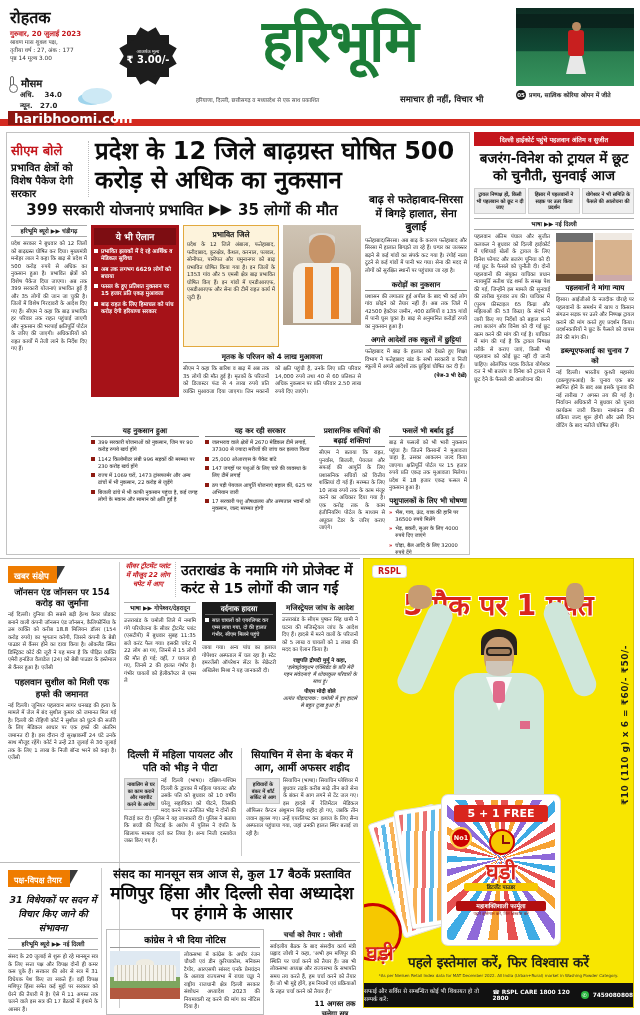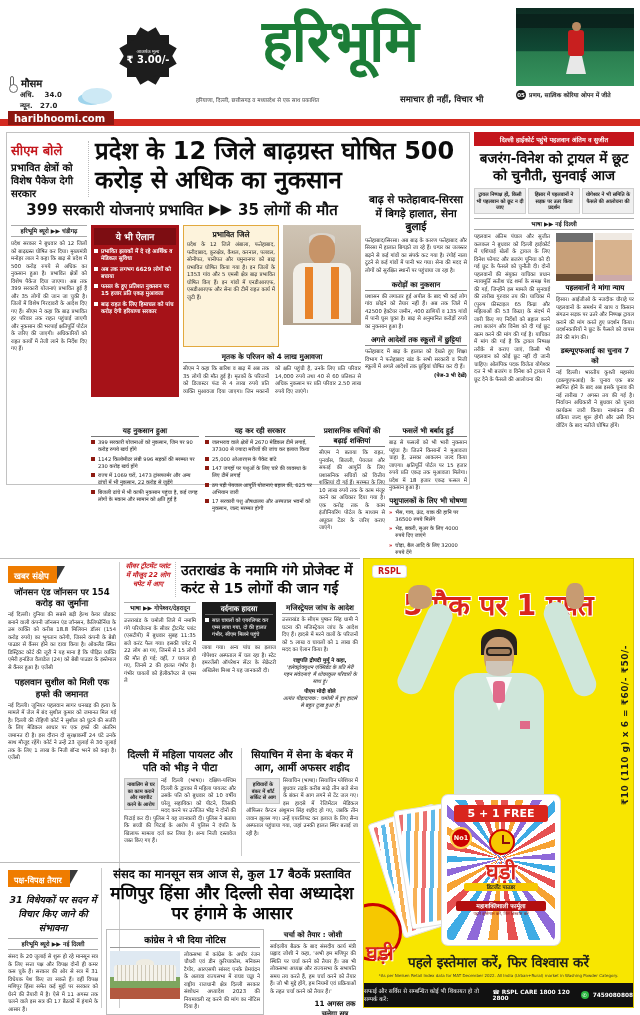--- a/index.html
+++ b/index.html
@@ -20,21 +20,21 @@
   .city { font-size:16px; font-weight:bold; color:#111; }
   .date { font-size:7px; font-weight:bold; color:#c4161c; margin-top:1px; }
   .ed { font-size:5.8px; color:#333; line-height:1.4; }
   .logo { font-size:58px; font-weight:800; color:#1c7d37; letter-spacing:-1px; text-align:center; line-height:1; }
   .tagline { font-size:8.5px; font-weight:bold; color:#222; }
   .logo-sub { font-size:5.5px; color:#444; }
   .star-wrap { position:absolute; left:119px; top:27px; width:58px; height:58px; }
   .star-sq { position:absolute; inset:8px; background:#1d1d1d; }
   .star-text { position:absolute; inset:0; display:flex; flex-direction:column; align-items:center; justify-content:center; color:#fff; z-index:2; }
   .redbar { position:absolute; left:0; top:119px; width:640px; height:7px; background:#d42a20; }
-  .domainbox { position:absolute; left:8px; top:111px; width:106px; height:14px; background:#8c1711; color:#fff; font-size:10px; font-weight:bold; display:flex; align-items:center; padding-left:6px; z-index:3; }
+  .domainbox { position:absolute; left:8px; top:111px; width:106px; height:14px; background:#8c1711; color:#fff; font-size:13px; font-weight:bold; display:flex; align-items:center; padding-left:6px; z-index:3; }
   .weather-card { position:absolute; left:10px; top:76px; width:104px; }
   .wx-title { font-size:10px; font-weight:bold; color:#111; }
   .wx-row { font-size:7px; font-weight:bold; color:#222; line-height:1.5; }
   .thermo { display:inline-block; width:4px; height:14px; border:1px solid #666; border-radius:3px; position:relative; margin-right:3px; }
   .thermo::after { content:""; position:absolute; left:-2px; bottom:-4px; width:7px; height:7px; border:1px solid #666; border-radius:50%; background:#fff; }
   .cloud { position:absolute; right:2px; top:12px; width:30px; height:16px; background:#cde9f5; border-radius:50%; box-shadow:-6px 3px 0 -2px #9fd4ec; }
   .bphoto { position:absolute; left:516px; top:8px; width:118px; height:78px; background:linear-gradient(180deg,#0d2b22 0%,#104a35 55%,#2a7d4f 56%,#35935d 100%); overflow:hidden; }
   .bp-banner { position:absolute; left:0; top:6px; width:118px; height:14px; background:#0a1f1a; opacity:.8; }
   .bp-player { position:absolute; left:52px; top:22px; width:16px; height:26px; background:#c81f1f; border-radius:3px; }
   .bp-head { position:absolute; left:56px; top:14px; width:9px; height:9px; border-radius:50%; background:#b98a62; }
@@ -126,20 +126,27 @@
   .ad-tag { position:absolute; left:0; top:394px; width:100%; text-align:center; font-size:13.5px; font-weight:800; color:#1d1d1d; }
   .ad-foot { position:absolute; left:0; top:414px; width:100%; text-align:center; font-size:4px; color:#333; }
   .ad-black { position:absolute; left:0; top:424px; width:100%; height:24px; background:#111; color:#fff; display:flex; align-items:center; justify-content:center; gap:4px; font-size:5.8px; }
   .wa { width:8px; height:8px; border-radius:50%; background:#2bb741; color:#fff; font-size:5px; display:flex; align-items:center; justify-content:center; flex:none; }
 </style>
 </head>
 <body>
 
 <div class="page">
 
+  <div class="abs" style="left:10px;top:6px;width:108px;">
+    <div class="city">रोहतक</div>
+    <div class="date">गुरुवार, 20 जुलाई 2023</div>
+    <div class="ed">श्रावण मास शुक्ल पक्ष,</div>
+    <div class="ed">तृतीया वर्ष : 27, अंक : 177</div>
+    <div class="ed">पृष्ठ 14 मूल्य 3.00</div>
+  </div>
 
   <div class="weather-card">
     <div style="display:flex;align-items:center;gap:4px;">
       <span class="thermo"></span>
       <span class="wx-title">मौसम</span>
     </div>
     <div class="cloud"></div>
     <div class="wx-row" style="margin-left:10px;">
       <span>अधि.</span>
       <span style="margin-left:8px;">34.0</span>
@@ -171,21 +178,21 @@
     <div class="bp-legs"></div>
   </div>
   <div class="bp-caption">
     <span class="badge05">05</span>
     <span class="bp-cap-text">प्रणय, सात्विक कोरिया ओपन में जीते</span>
   </div>
 
   <div class="redbar"></div>
   <div class="domainbox">haribhoomi.com</div>
 
-  <div class="abs box-frame" style="left:6px;top:132px;width:464px;height:353px;">
+  <div class="abs box-frame" style="left:6px;top:132px;width:464px;height:423px;">
 
     <div class="abs" style="left:4px;top:8px;width:78px;border-right:1px dotted #bbb;padding-right:3px;height:56px;">
       <div class="kicker">सीएम बोले</div>
       <div class="kicker-sub">प्रभावित क्षेत्रों को विशेष पैकेज देगी सरकार</div>
     </div>
 
     <div class="abs headline-xl" style="left:88px;top:4px;width:372px;">प्रदेश के 12 जिले बाढ़ग्रस्त घोषित 500 करोड़ से अधिक का नुकसान</div>
 
     <div class="abs" style="left:0;top:66px;width:350px;display:flex;justify-content:center;align-items:center;gap:6px;">
       <span class="subhead">399 सरकारी योजनाएं प्रभावित</span>

